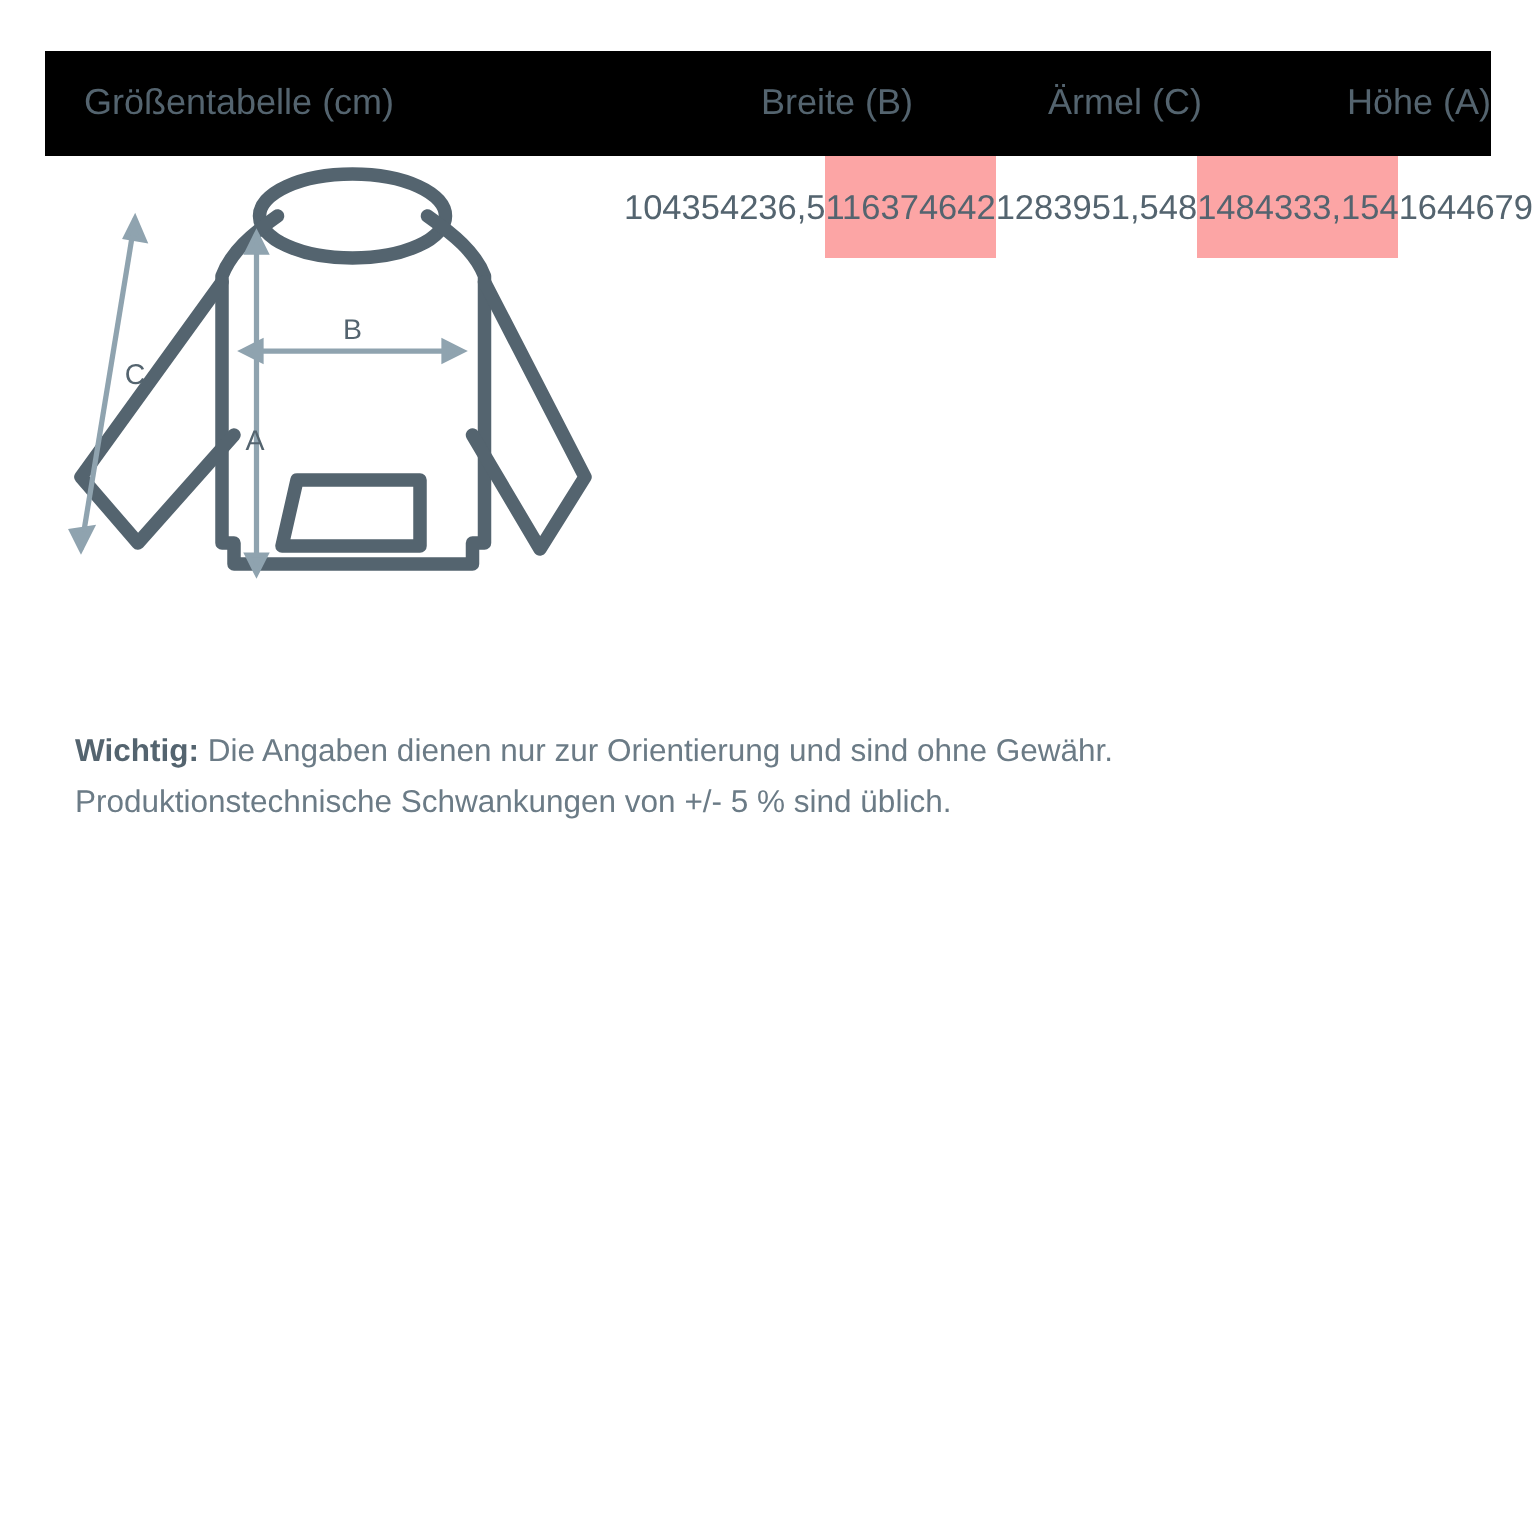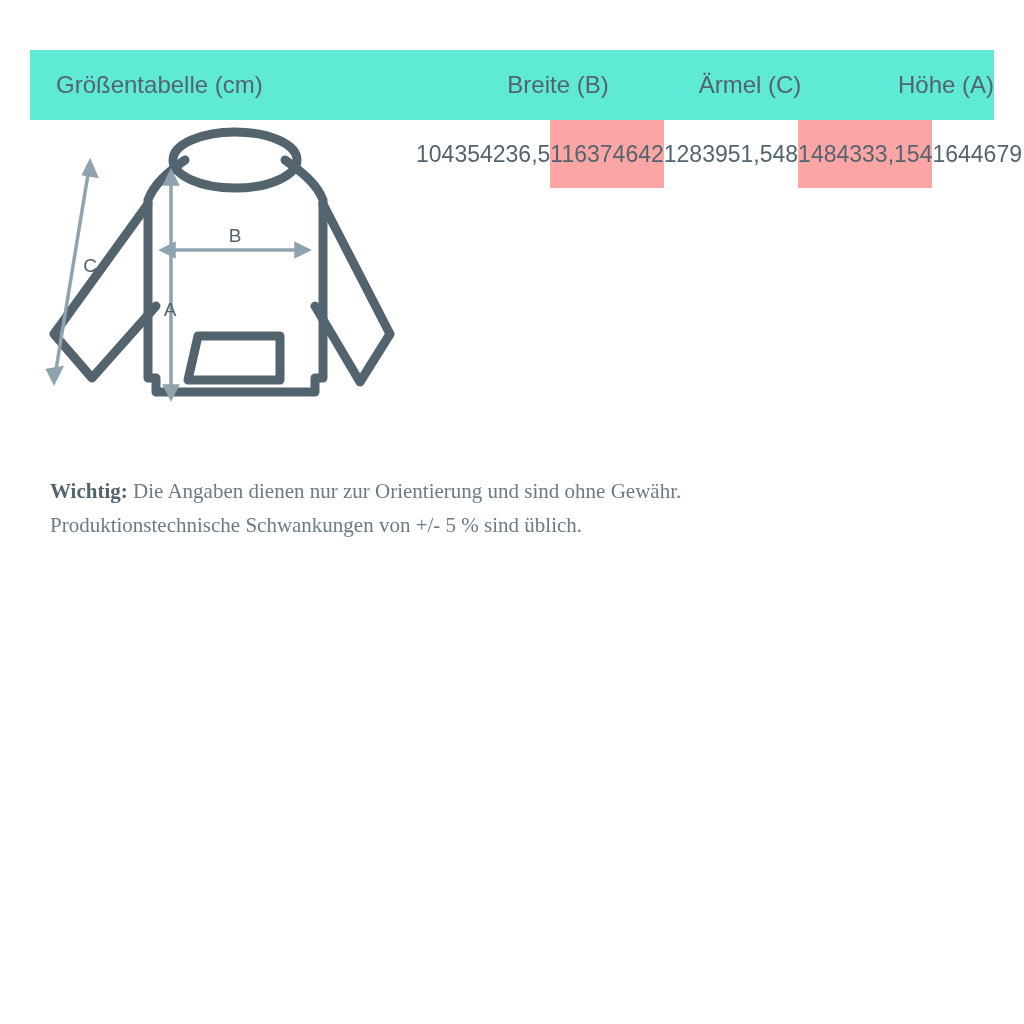--- a/index.html
+++ b/index.html
@@ -19,24 +19,23 @@
     position: absolute;
     left: 30px;
     top: 34px;
     width: 964px;
   }
 
   
   .header-row {
     display: flex;
     align-items: center;
-    background: #5eead4;
+    background: #000000;
     height: 70px;
     box-sizing: border-box;
-    margin-top: 16px;
   }
   .header-title {
     width: 386px;
     box-sizing: border-box;
     padding-left: 26px;
     font-size: 24px;
     color: #54646f;
     white-space: nowrap;
   }
   .header-cell {
@@ -79,27 +78,26 @@
   }
   .data-cell {
     flex: 1;
     text-align: center;
     font-size: 23px;
     color: #54646f;
   }
 
   
   .note {
-    margin-top: 14px;
+    margin-top: 40px;
     padding-left: 20px;
     font-size: 21px;
     line-height: 34px;
     color: #6b7b86;
     max-width: 940px;
-    font-family: Liberation Serif, serif;
   }
   .note b {
     color: #54646f;
   }
 </style>
 </head>
 <body>
 
 <div class="wrap">
 

